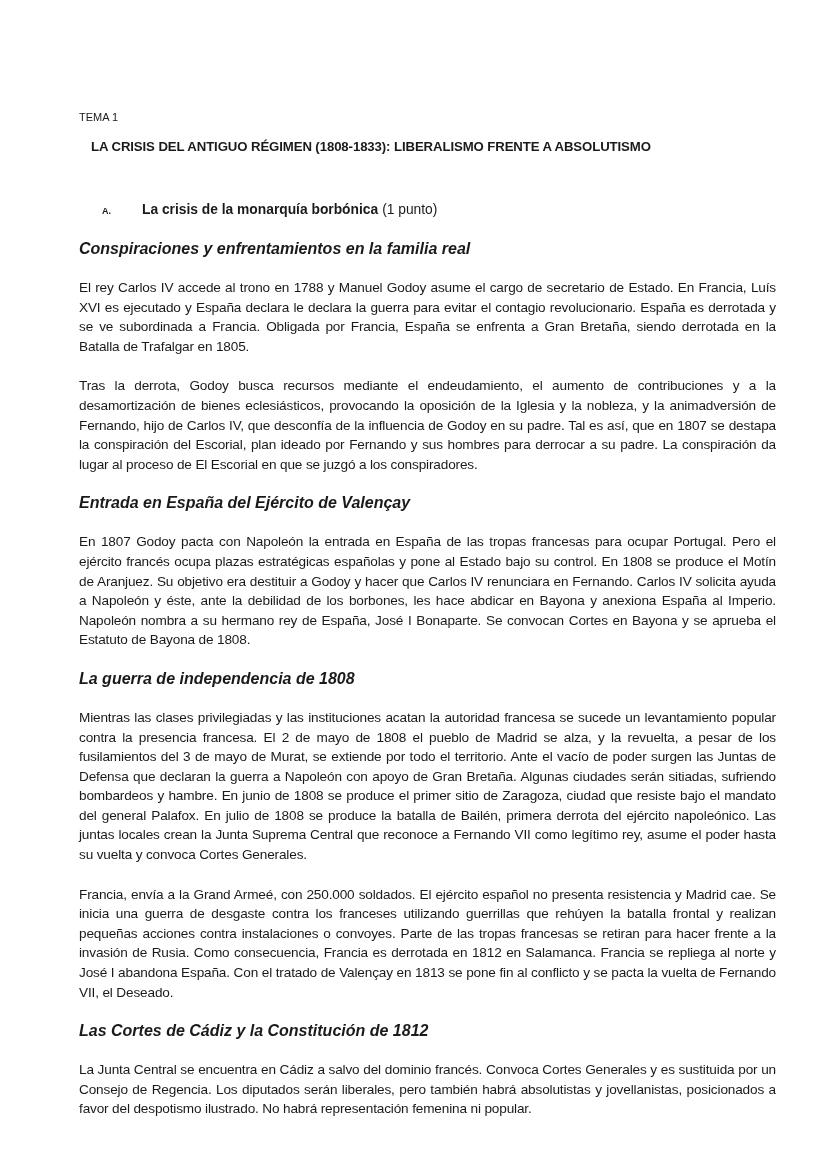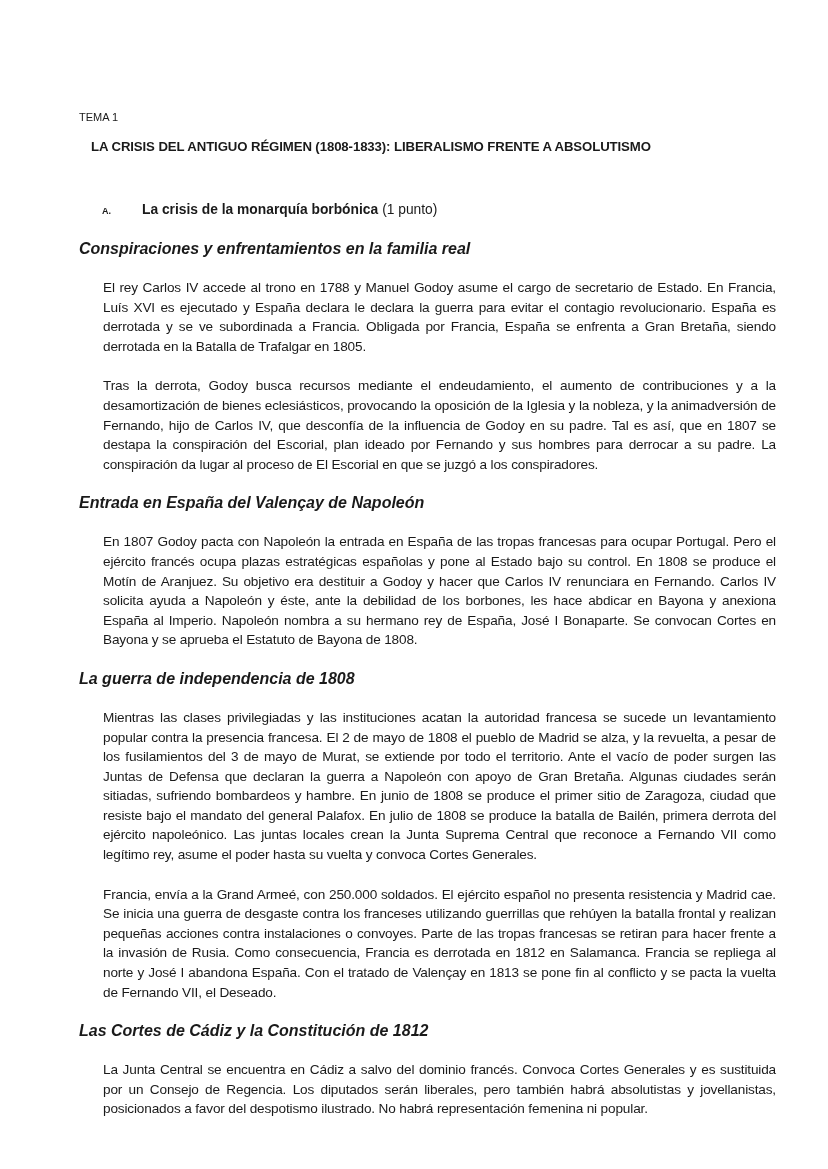--- a/index.html
+++ b/index.html
@@ -62,41 +62,41 @@
       margin: 0;
     }
     .para {
       font-size: 13.6px;
       line-height: 19.6px;
       text-align: justify;
       margin: 0;
       letter-spacing: -0.15px;
     }
     .mt-sh1 { margin-top: 20px; }
-    .mt-p { margin-top: 20px; margin-left: 24px; }
+    .mt-p { margin-top: 20px; }
     .mt-sh { margin-top: 20px; }
   </style>
 </head>
 <body>
 
 <div class="page">
   <p class="tema">TEMA 1</p>
   <p class="main-title">LA CRISIS DEL ANTIGUO RÉGIMEN (1808-1833): LIBERALISMO FRENTE A ABSOLUTISMO</p>
 
   <div class="section-heading">
     <span class="section-letter">A.</span>
     <span class="section-title">La crisis de la monarquía borbónica</span>
     <span class="section-note">(1 punto)</span>
   </div>
 
   <p class="subheading mt-sh1">Conspiraciones y enfrentamientos en la familia real</p>
   <p class="para mt-p">El rey Carlos IV accede al trono en 1788 y Manuel Godoy asume el cargo de secretario de Estado. En Francia, Luís XVI es ejecutado y España declara le declara la guerra para evitar el contagio revolucionario. España es derrotada y se ve subordinada a Francia. Obligada por Francia, España se enfrenta a Gran Bretaña, siendo derrotada en la Batalla de Trafalgar en 1805.</p>
   <p class="para mt-p">Tras la derrota, Godoy busca recursos mediante el endeudamiento, el aumento de contribuciones y a la desamortización de bienes eclesiásticos, provocando la oposición de la Iglesia y la nobleza, y la animadversión de Fernando, hijo de Carlos IV, que desconfía de la influencia de Godoy en su padre. Tal es así, que en 1807 se destapa la conspiración del Escorial, plan ideado por Fernando y sus hombres para derrocar a su padre. La conspiración da lugar al proceso de El Escorial en que se juzgó a los conspiradores.</p>
 
-  <p class="subheading mt-sh">Entrada en España del Valençay de Napoleón</p>
+  <p class="subheading mt-sh">Entrada en España del Ejército de Valençay</p>
   <p class="para mt-p">En 1807 Godoy pacta con Napoleón la entrada en España de las tropas francesas para ocupar Portugal. Pero el ejército francés ocupa plazas estratégicas españolas y pone al Estado bajo su control. En 1808 se produce el Motín de Aranjuez. Su objetivo era destituir a Godoy y hacer que Carlos IV renunciara en Fernando. Carlos IV solicita ayuda a Napoleón y éste, ante la debilidad de los borbones, les hace abdicar en Bayona y anexiona España al Imperio. Napoleón nombra a su hermano rey de España, José I Bonaparte. Se convocan Cortes en Bayona y se aprueba el Estatuto de Bayona de 1808.</p>
 
   <p class="subheading mt-sh">La guerra de independencia de 1808</p>
   <p class="para mt-p">Mientras las clases privilegiadas y las instituciones acatan la autoridad francesa se sucede un levantamiento popular contra la presencia francesa. El 2 de mayo de 1808 el pueblo de Madrid se alza, y la revuelta, a pesar de los fusilamientos del 3 de mayo de Murat, se extiende por todo el territorio. Ante el vacío de poder surgen las Juntas de Defensa que declaran la guerra a Napoleón con apoyo de Gran Bretaña. Algunas ciudades serán sitiadas, sufriendo bombardeos y hambre. En junio de 1808 se produce el primer sitio de Zaragoza, ciudad que resiste bajo el mandato del general Palafox. En julio de 1808 se produce la batalla de Bailén, primera derrota del ejército napoleónico. Las juntas locales crean la Junta Suprema Central que reconoce a Fernando VII como legítimo rey, asume el poder hasta su vuelta y convoca Cortes Generales.</p>
   <p class="para mt-p">Francia, envía a la Grand Armeé, con 250.000 soldados. El ejército español no presenta resistencia y Madrid cae. Se inicia una guerra de desgaste contra los franceses utilizando guerrillas que rehúyen la batalla frontal y realizan pequeñas acciones contra instalaciones o convoyes. Parte de las tropas francesas se retiran para hacer frente a la invasión de Rusia. Como consecuencia, Francia es derrotada en 1812 en Salamanca. Francia se repliega al norte y José I abandona España. Con el tratado de Valençay en 1813 se pone fin al conflicto y se pacta la vuelta de Fernando VII, el Deseado.</p>
 
   <p class="subheading mt-sh">Las Cortes de Cádiz y la Constitución de 1812</p>
   <p class="para mt-p">La Junta Central se encuentra en Cádiz a salvo del dominio francés. Convoca Cortes Generales y es sustituida por un Consejo de Regencia. Los diputados serán liberales, pero también habrá absolutistas y jovellanistas, posicionados a favor del despotismo ilustrado. No habrá representación femenina ni popular.</p>
 </div>
 

